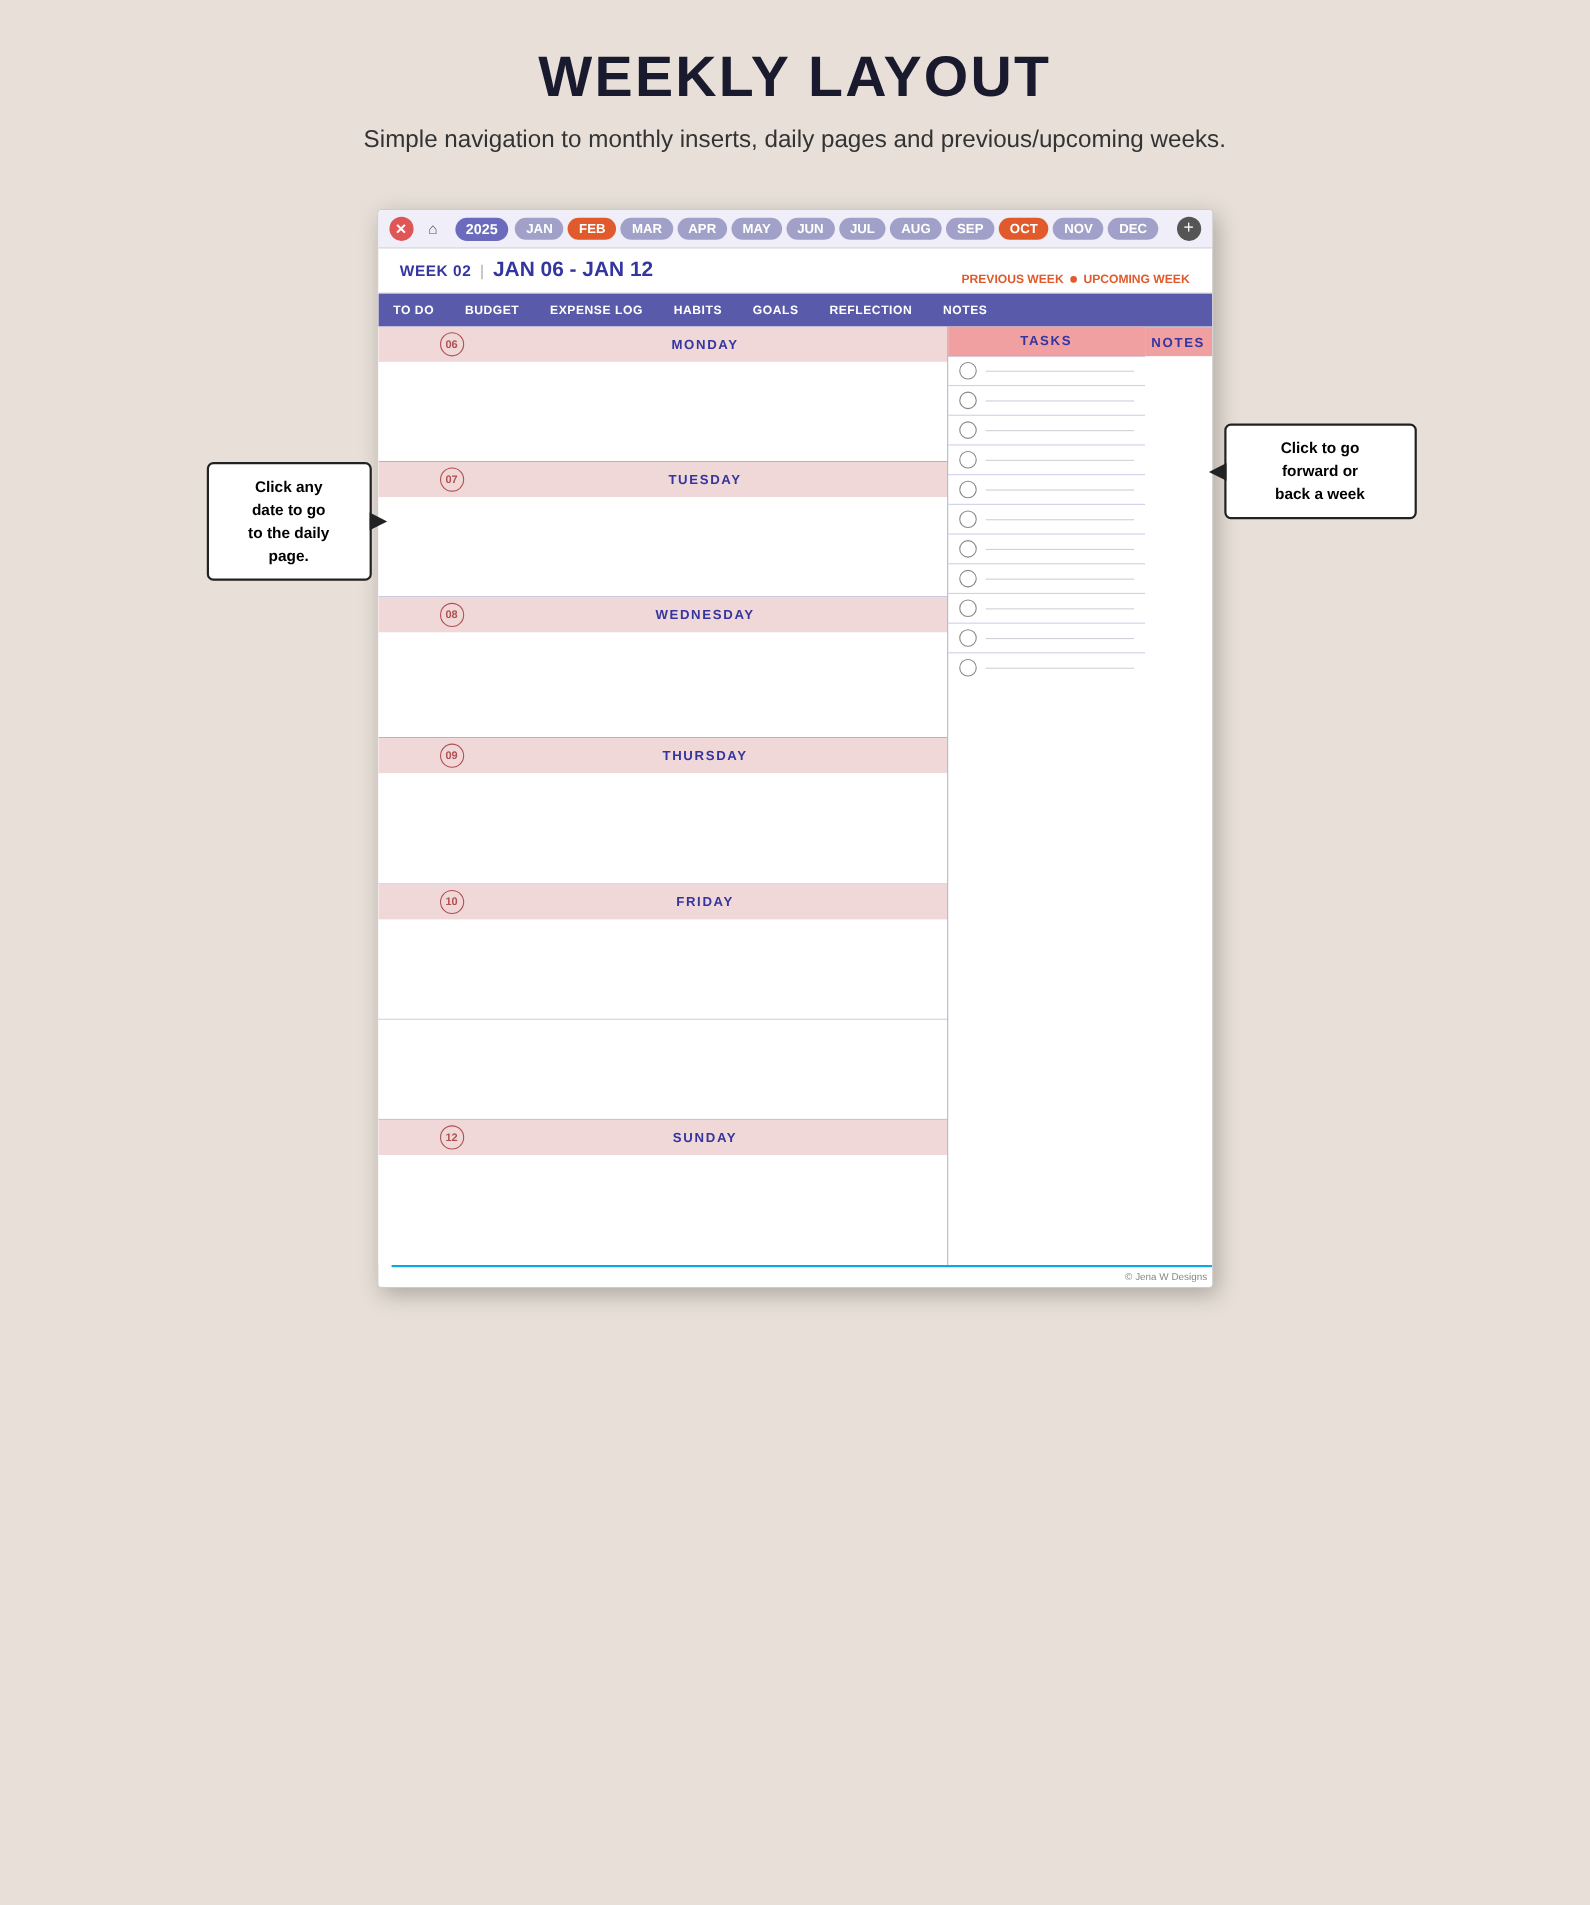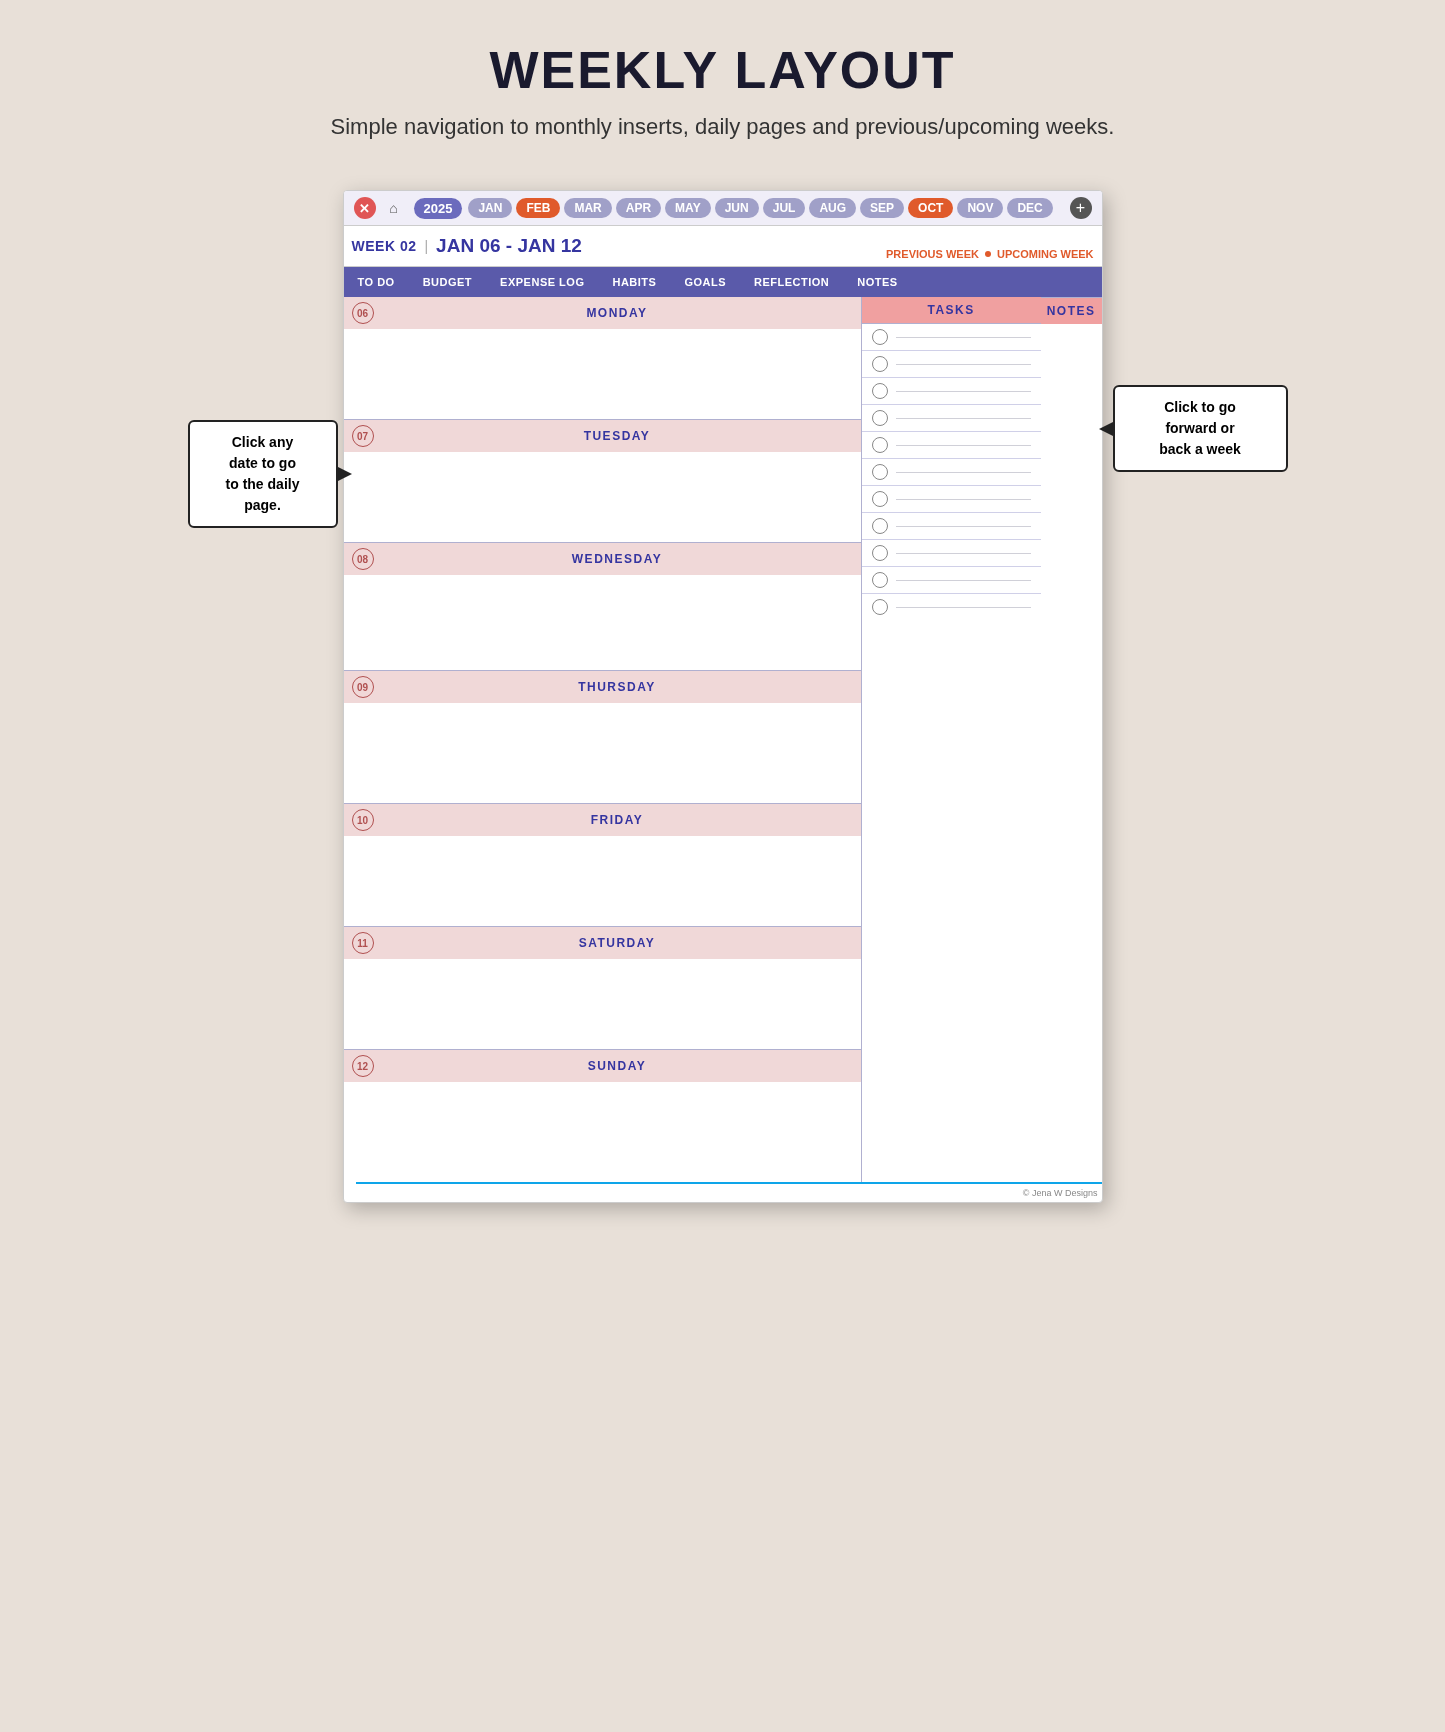--- a/index.html
+++ b/index.html
@@ -85,21 +85,21 @@
       color: white;
       border-radius: 50%;
       display: flex; align-items: center; justify-content: center;
       font-size: 16px; cursor: pointer;
       margin-left: auto;
     }
     
     .week-header {
       display: flex;
       align-items: center;
-      padding: 6px 8px;
+      padding: 6px 20px;
       border-bottom: 1px solid #ccc;
       background: #fff;
       text-align: center;
     }
     .week-label {
       font-size: 14px;
       font-weight: 900;
       color: #3535a0;
       letter-spacing: 0.5px;
     }
@@ -167,20 +167,21 @@
     }
     .day-number {
       width: 22px; height: 22px;
       border-radius: 50%;
       border: 1.5px solid #b05050;
       display: flex; align-items: center; justify-content: center;
       font-size: 10px;
       color: #b05050;
       font-weight: bold;
       margin-right: 8px;
+      margin-left: 48px;
     }
     .day-name {
       font-size: 12px;
       font-weight: 900;
       color: #3535a0;
       letter-spacing: 1.5px;
       text-align: center;
       flex: 1;
     }
     .day-body {
@@ -390,24 +391,20 @@
 
         <div class="day-block">
           <div class="day-header">
             <div class="day-number">10</div>
             <div class="day-name">FRIDAY</div>
           </div>
           <div class="day-body" style="min-height:90px;"></div>
         </div>
 
         <div class="day-block">
-          <div class="day-header">
-            <div class="day-number">11</div>
-            <div class="day-name">SATURDAY</div>
-          </div>
           <div class="day-body" style="min-height:90px;"></div>
         </div>
 
         <div class="day-block" style="border-bottom:none;">
           <div class="day-header">
             <div class="day-number">12</div>
             <div class="day-name">SUNDAY</div>
           </div>
           <div class="day-body" style="min-height:100px;"></div>
         </div>

